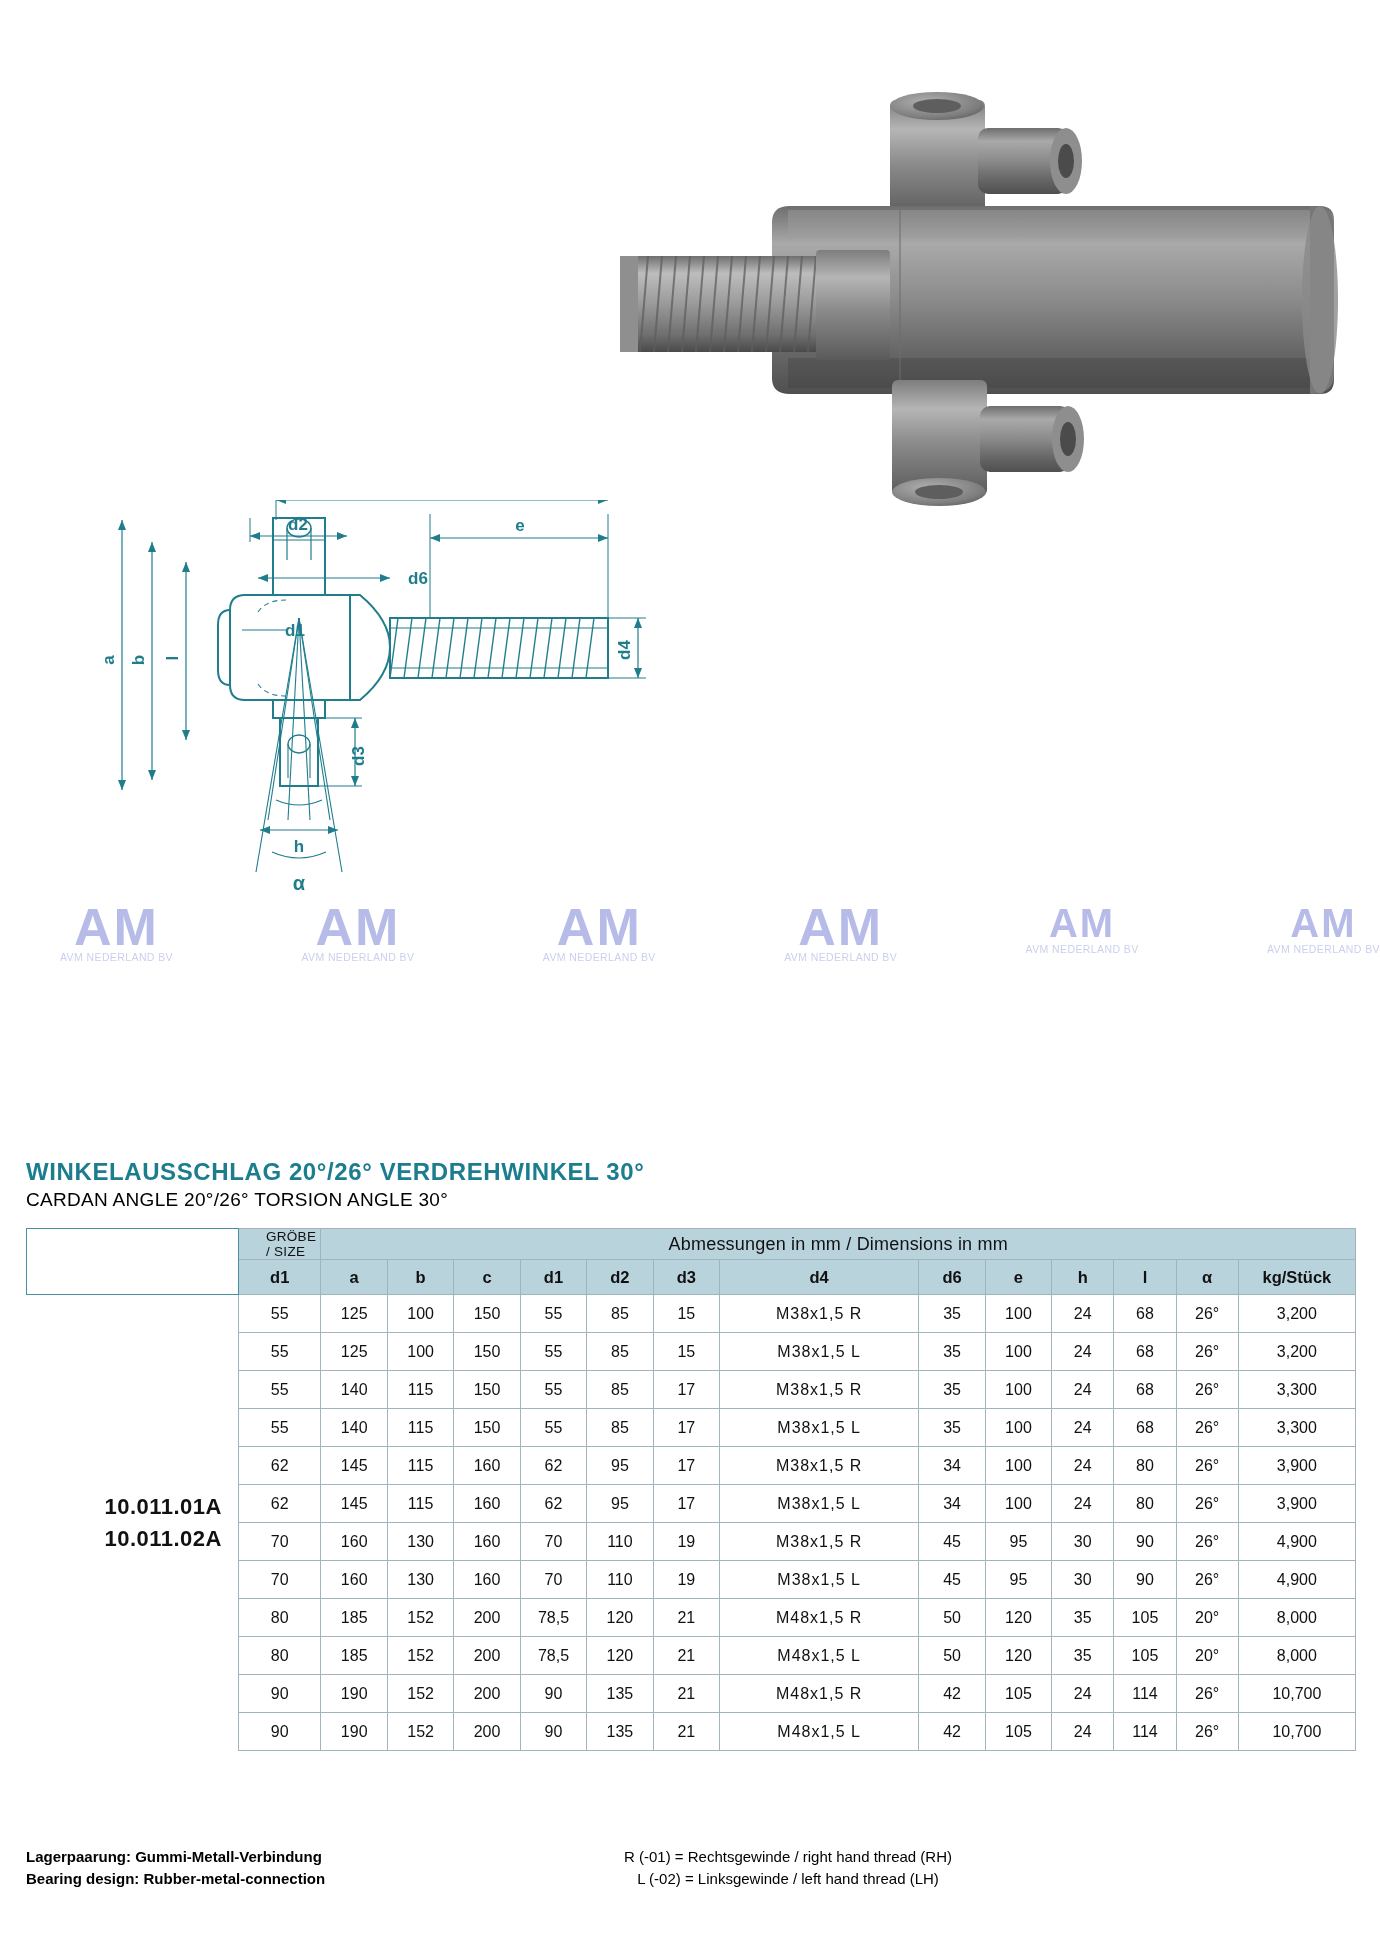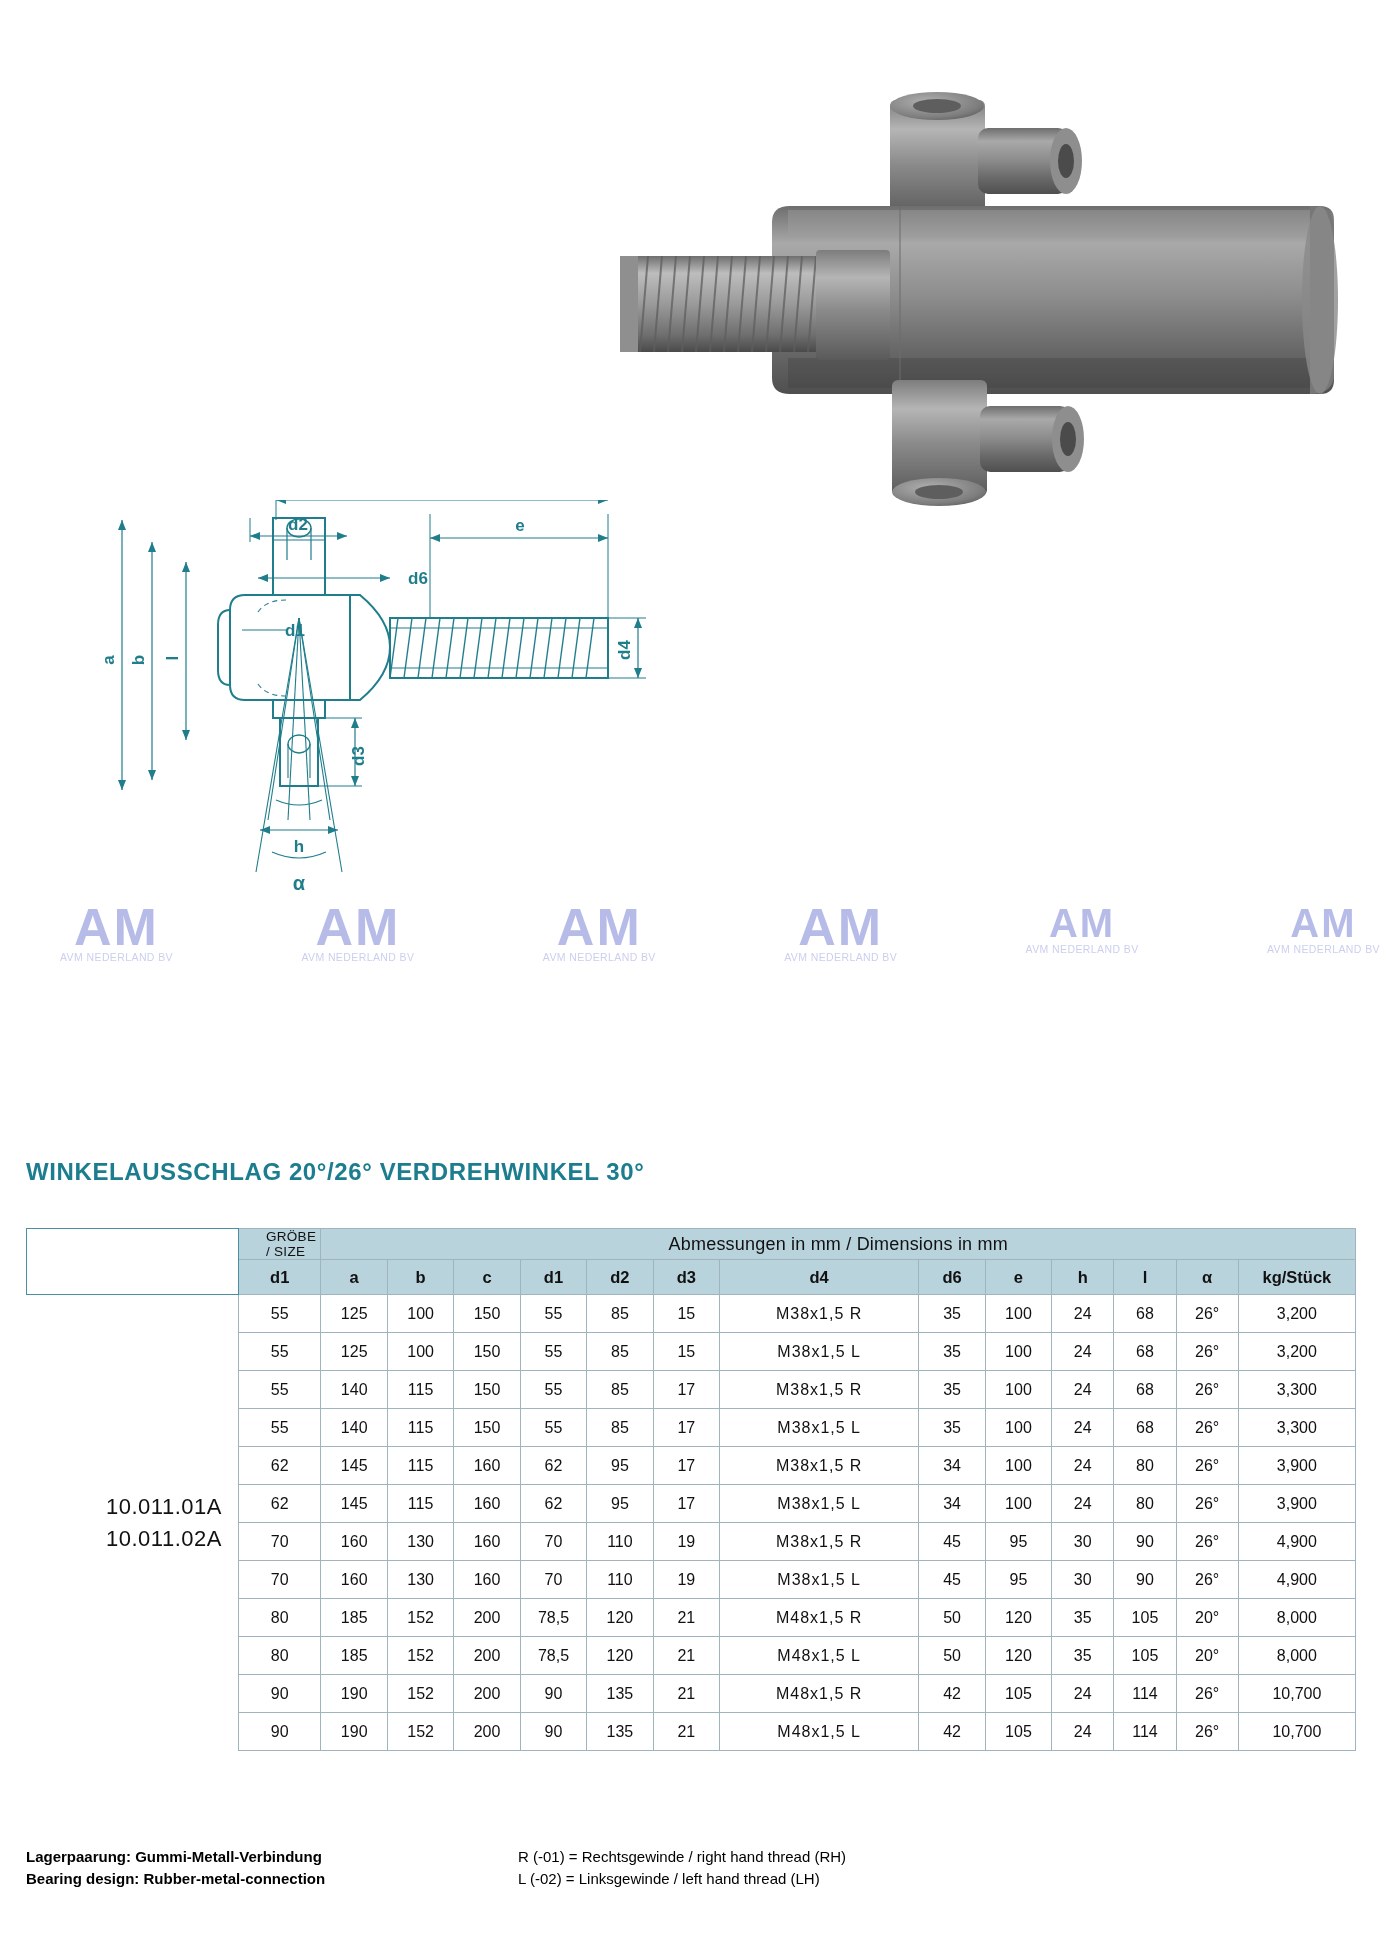--- a/index.html
+++ b/index.html
@@ -64,21 +64,21 @@
   thead tr.r2 td{background:#b9d3dd;height:34px;font-weight:bold;font-size:16.5px;}
   .corner-white{background:#ffffff !important;border:1px solid #4a8fa0 !important;}
   .hdr-size{text-align:left;padding-left:27px;font-size:13.5px;letter-spacing:.3px;}
   .hdr-dims{font-size:18px;letter-spacing:.2px;}
   tbody td{background:#fff;font-size:16px;}
   .partcell{
     border:none !important;background:#fff !important;
     text-align:right;padding-right:16px;vertical-align:middle;
     font-size:22px;letter-spacing:.5px;
   }
-  .partcell div{line-height:32px;}
+  .partcell div{line-height:32px;font-weight:bold;}
   .d4col{letter-spacing:1px;}
 
   
   .c-part{width:200px;}
   .c-d1{width:68px;}
   .c-a{width:62px;}
   .c-b{width:62px;}
   .c-c{width:62px;}
   .c-d1b{width:62px;}
   .c-d2{width:62px;}
@@ -87,21 +87,21 @@
   .c-d6{width:62px;}
   .c-e{width:62px;}
   .c-h{width:58px;}
   .c-l{width:58px;}
   .c-al{width:58px;}
   .c-kg{width:110px;}
 
   
   .footer{position:absolute;left:26px;top:1846px;width:1300px;font-size:15px;line-height:22px;}
   .footer .col1{position:absolute;left:0;top:0;width:460px;font-weight:bold;}
-  .footer .col2{position:absolute;left:492px;top:0;width:620px;}
+  .footer .col2{position:absolute;left:452px;top:0;width:620px;text-align:center;}
 </style>
 </head>
 <body>
 
 <div class="page">
 
   <div class="photo">
     <svg width="720" height="450" viewBox="0 0 720 450" xmlns="http://www.w3.org/2000/svg">
       <defs>
         <linearGradient id="steelV" x1="0" y1="0" x2="0" y2="1">
@@ -324,20 +324,21 @@
       <div class="sub">AVM NEDERLAND BV</div>
     </div>
     <div class="wm small">
       <div class="am">AM</div>
       <div class="sub">AVM NEDERLAND BV</div>
     </div>
   </div>
 
   <div class="heading">
     <div class="h1">WINKELAUSSCHLAG 20°/26° VERDREHWINKEL 30°</div>
+    <div class="h2">CARDAN ANGLE 20°/26° TORSION ANGLE 30°</div>
   </div>
 
   <div class="tablewrap">
     <table>
       <thead>
         <tr class="r1">
           <td class="c-part corner-white" rowspan="2"></td>
           <td class="hdr-size" colspan="1">GRÖBE / SIZE</td>
           <td class="hdr-dims" colspan="13">Abmessungen in mm / Dimensions in mm</td>
         </tr>

